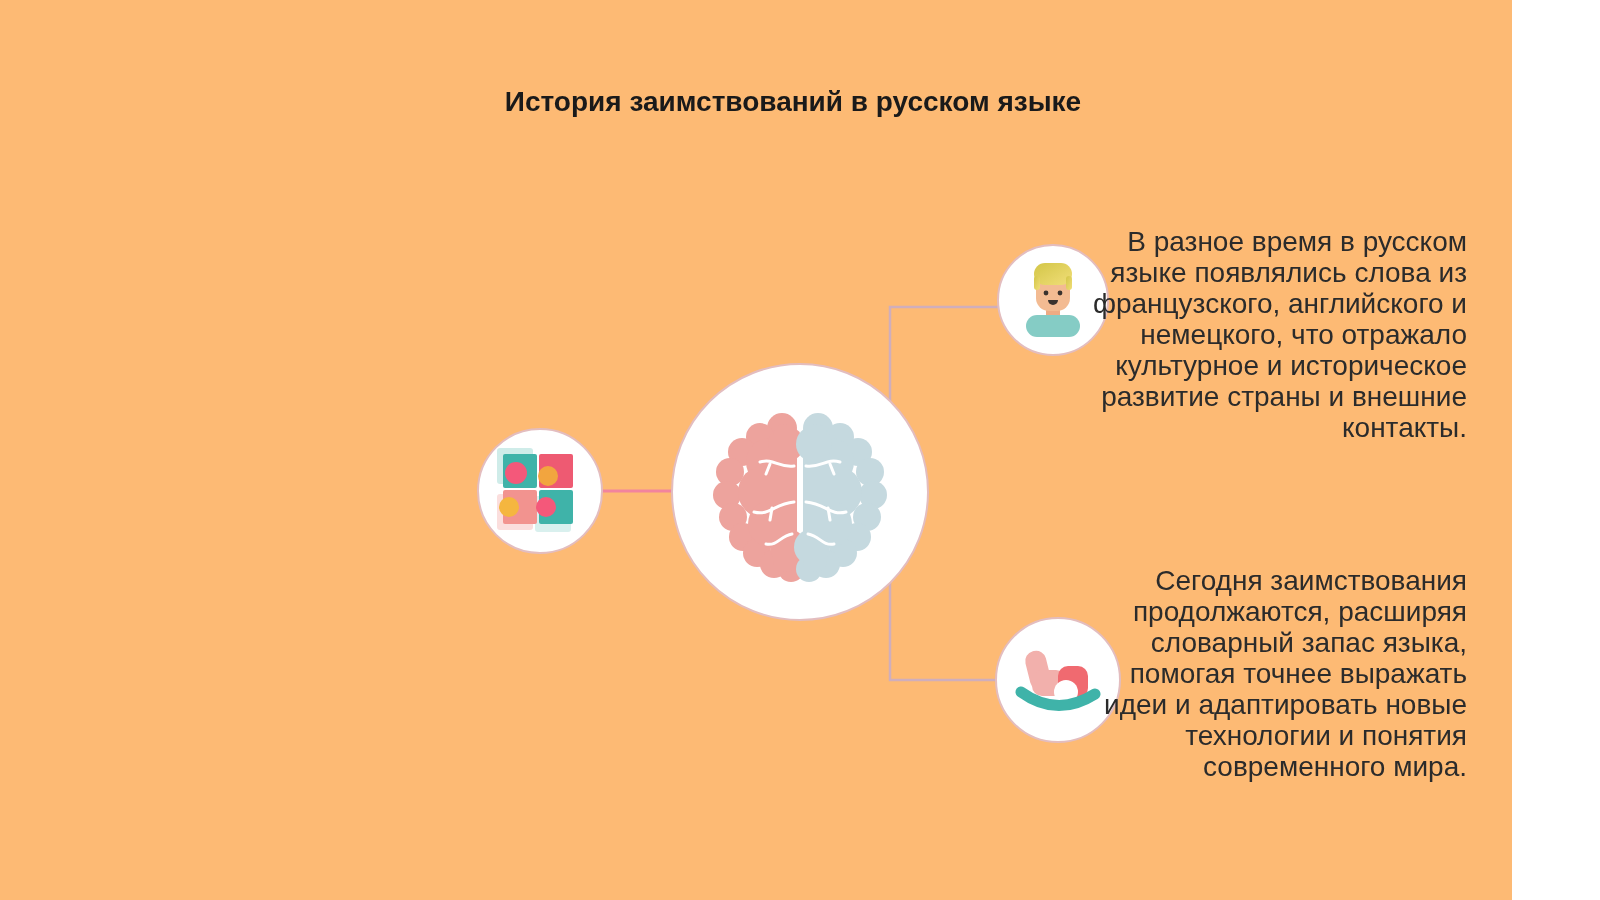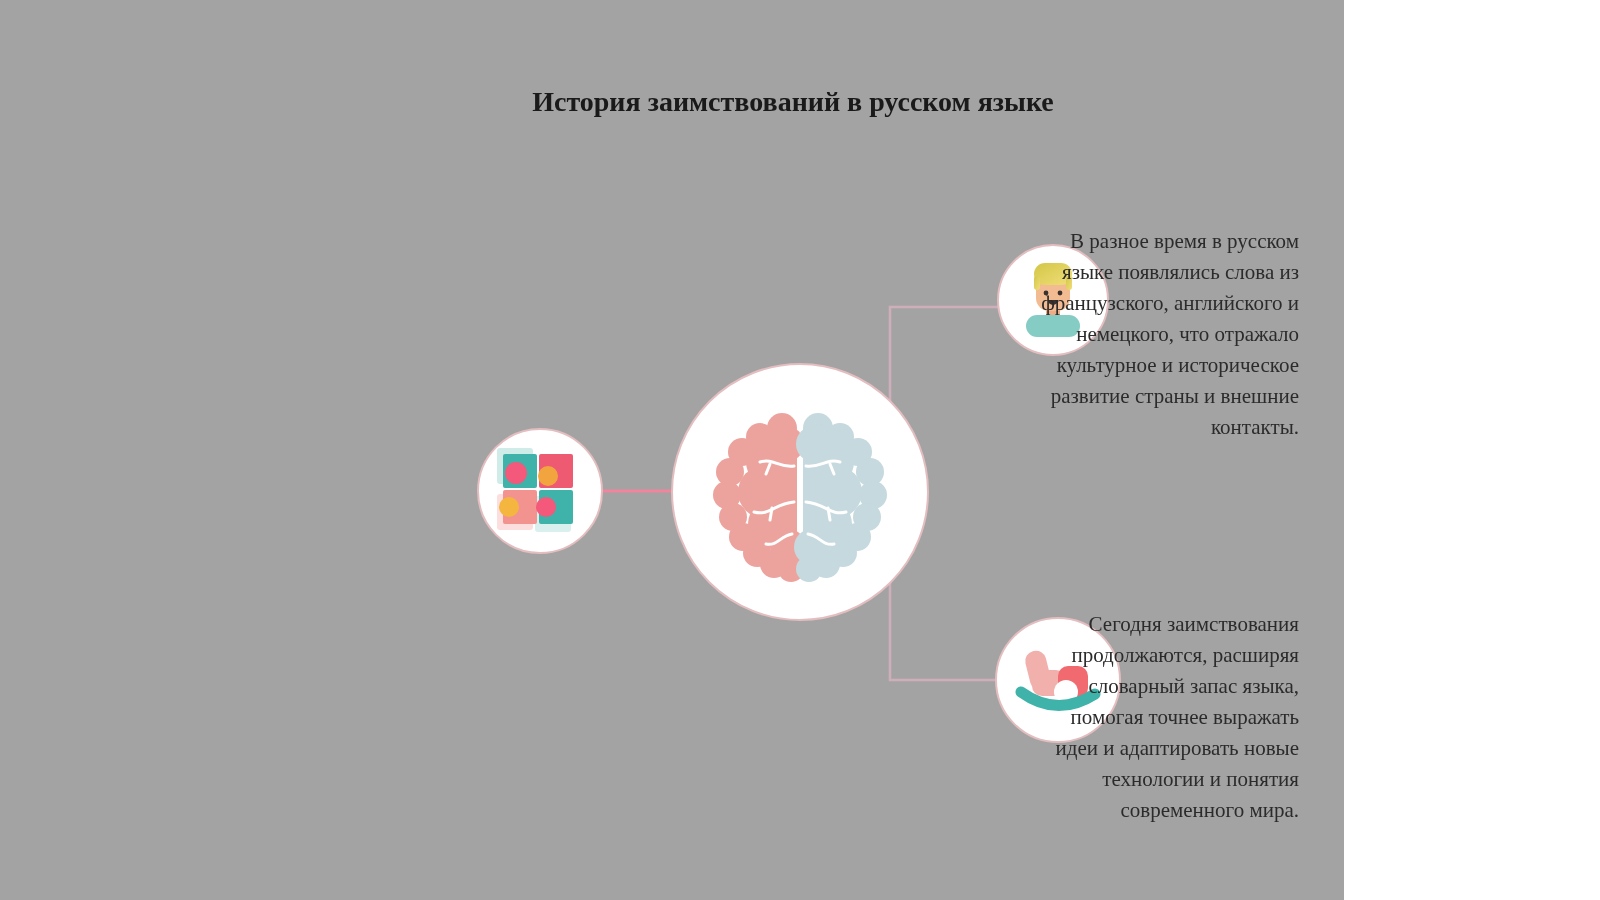--- a/index.html
+++ b/index.html
@@ -5,35 +5,35 @@
   :root{
     --title-text:#1a1a1a; --body-text:#2b2b2b;
     --circle-border:#e3bdbf; --connector-pink:#f2849e; --connector-mauve:#cfaebc;
     --brain-left:#eda39d; --brain-right:#c5d9df;
     --teal:#3fb3a9; --teal-light:#85ccc5; --pink:#f4587a; --crimson:#ee5a72;
     --orange:#f2a53f; --salmon:#f2938f; --amber:#f5b63f;
     --skin:#f3bb92; --horse-pink:#f2b0ac; --horse-red:#f06a70;
   }
   html,body{margin:0;padding:0;background:#fff;}
   .canvas{
-    position:relative;width:1344px;height:900px;background:#a3a3a3;overflow:hidden;
-    font-family:Liberation Serif, serif;
+    position:relative;width:1512px;height:900px;background:#fdba74;overflow:hidden;
+    font-family:Liberation Sans, sans-serif;
   }
   .page-title{
     position:absolute;top:86px;left:0;width:1586px;text-align:center;
     font-size:28px;font-weight:700;color:var(--title-text,#1a1a1a);
   }
   .diagram-svg{position:absolute;left:0;top:0;}
   .textblock{
-    position:absolute;font-size:21px;line-height:31px;color:var(--body-text,#2b2b2b);
+    position:absolute;font-size:28px;line-height:31px;color:var(--body-text,#2b2b2b);
     white-space:pre-line;width:430px;
   }
   .textblock.left-block{left:45px;top:377px;text-align:left;}
   .textblock.tr-block{right:45px;top:226px;text-align:right;}
-  .textblock.br-block{right:45px;top:565px;text-align:right;margin-top:44px;}
+  .textblock.br-block{right:45px;top:565px;text-align:right;}
 </style>
 </head>
 <body>
 
 <div class="canvas">
 
   <div class="page-title">История заимствований в русском языке</div>
 
   <svg class="diagram-svg" width="1600" height="900" viewBox="0 0 1600 900" xmlns="http://www.w3.org/2000/svg">
     <defs>

